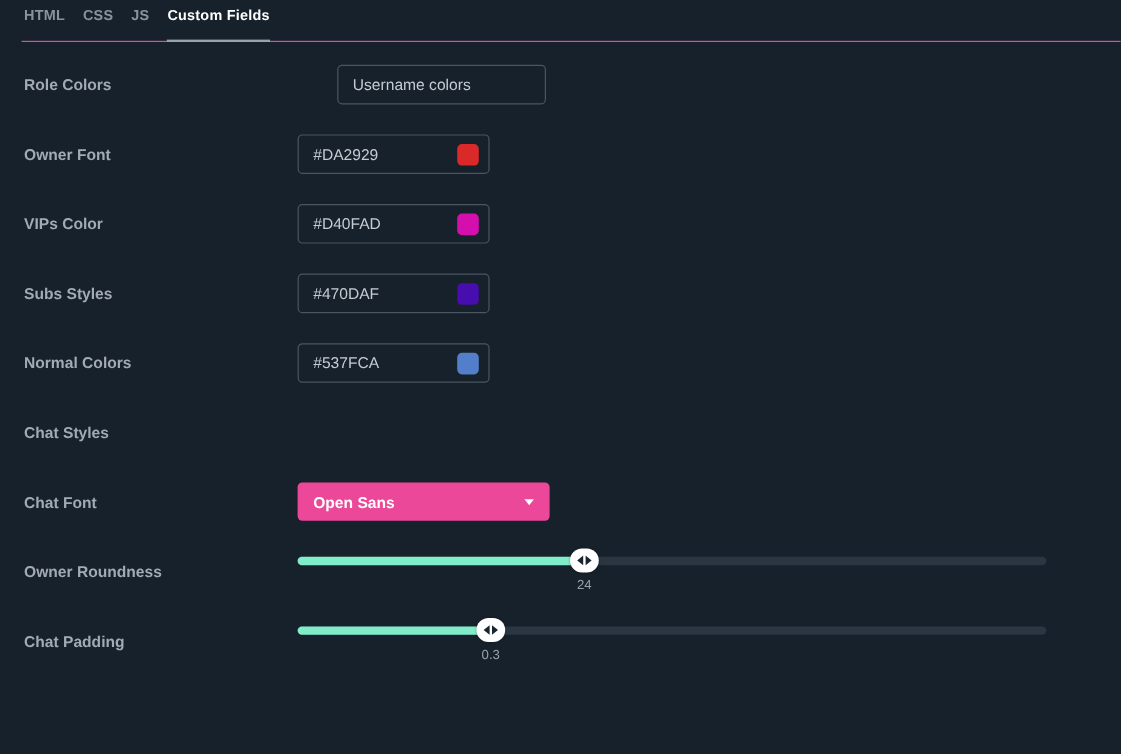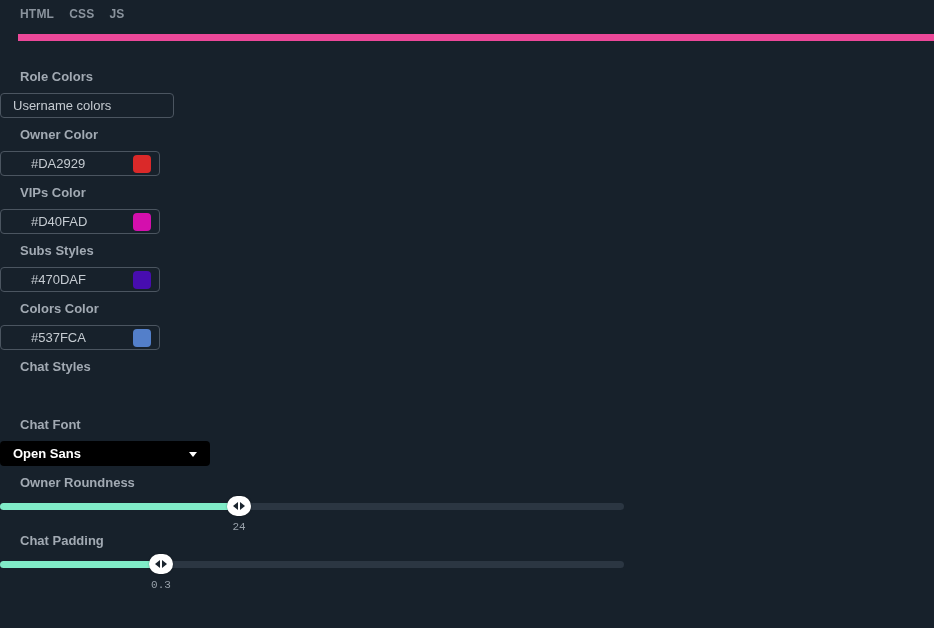--- a/index.html
+++ b/index.html
@@ -8,23 +8,23 @@
     background:#17212B;
     font-family:"Liberation Sans",sans-serif;
     overflow:hidden;
     position:relative;
   }
   
   .tabbar{
     display:flex;
     margin-left:18px;
     margin-right:0;
-    border-bottom:7px solid #ec4899;
+    border-bottom:1px solid #ec4899;
     height:34px;
-    align-items:center;
+    align-items:flex-end;
   }
   .tab{
     font-size:12px;
     font-weight:bold;
     color:#8A939D;
     padding:7px 0 13px 0;
     margin-right:15px;
     margin-bottom:-1px;
     border-bottom:2px solid transparent;
     cursor:pointer;
@@ -34,21 +34,20 @@
   .tab.active{
     color:#FFFFFF;
     border-bottom:2px solid #98A2AC;
   }
   
   .rows{padding-top:19px;}
   .row{
     display:flex;
     align-items:flex-start;
     height:58px;
-    flex-direction:column;
   }
   .field-label{
     box-sizing:border-box;
     width:248px;
     padding-left:20px;
     font-size:13px;
     font-weight:bold;
     color:#A2AAB3;
     line-height:33px;
     flex:none;
@@ -58,31 +57,31 @@
     box-sizing:border-box;
     width:174px;height:33px;
     background:transparent;
     border:1px solid #4B5560;
     border-radius:4px;
     color:#C5CBD1;
     font-family:"Liberation Sans",sans-serif;
     font-size:13px;
     padding:0 12px;
     outline:none;
+    margin-left:33px;
   }
   
   .color-box{
     box-sizing:border-box;
     position:relative;
     width:160px;height:33px;
     border:1px solid #4B5560;
     border-radius:4px;
     display:flex;
     align-items:center;
-    justify-content:center;
   }
   .color-box input{
     background:transparent;
     border:none;outline:none;
     color:#C5CBD1;
     font-family:"Liberation Sans",sans-serif;
     font-size:13px;
     padding:0 0 0 12px;
     width:110px;
   }
@@ -92,21 +91,21 @@
     transform:translateY(-50%);
     width:18px;height:18px;
     border-radius:4px;
     cursor:pointer;
   }
   
   .select{
     box-sizing:border-box;
     position:relative;
     width:210px;height:32px;
-    background:#000000;
+    background:#ec4899;
     border-radius:4px;
     display:flex;
     align-items:center;
     cursor:pointer;
   }
   .select .sel-text{
     font-size:13px;
     font-weight:bold;
     color:#FFFFFF;
     padding-left:13px;
@@ -167,41 +166,41 @@
     border-bottom:4px solid transparent;
     border-left:5px solid #1A242E;
   }
   .slider-value{
     position:absolute;
     top:22px;
     transform:translateX(-50%);
     font-size:11px;
     color:#98A1AA;
     white-space:nowrap;
-    font-family:Liberation Mono, monospace;
   }
 </style>
 </head>
 <body>
 
 <div class="tabbar">
   <div class="tab">HTML</div>
   <div class="tab">CSS</div>
   <div class="tab">JS</div>
+  <div class="tab active">Custom Fields</div>
 </div>
 
 <div class="rows">
 
   <div class="row">
     <div class="field-label">Role Colors</div>
     <input class="text-input" value="Username colors" style="">
   </div>
 
   <div class="row">
-    <div class="field-label">Owner Color</div>
+    <div class="field-label">Owner Font</div>
     <div class="color-box">
       <input value="#DA2929" style="">
       <div class="swatch" style="background: rgb(218, 41, 41);"></div>
     </div>
   </div>
 
 
   <div class="row">
     <div class="field-label">VIPs Color</div>
     <div class="color-box">
@@ -212,21 +211,21 @@
 
   <div class="row">
     <div class="field-label">Subs Styles</div>
     <div class="color-box">
       <input value="#470DAF" style="">
       <div class="swatch" style="background: rgb(71, 13, 175);"></div>
     </div>
   </div>
 
   <div class="row">
-    <div class="field-label">Colors Color</div>
+    <div class="field-label">Normal Colors</div>
     <div class="color-box">
       <input value="#537FCA" style="">
       <div class="swatch" style="background: rgb(83, 127, 202);"></div>
     </div>
   </div>
 
   <div class="row">
     <div class="field-label">Chat Styles</div>
   </div>
 

